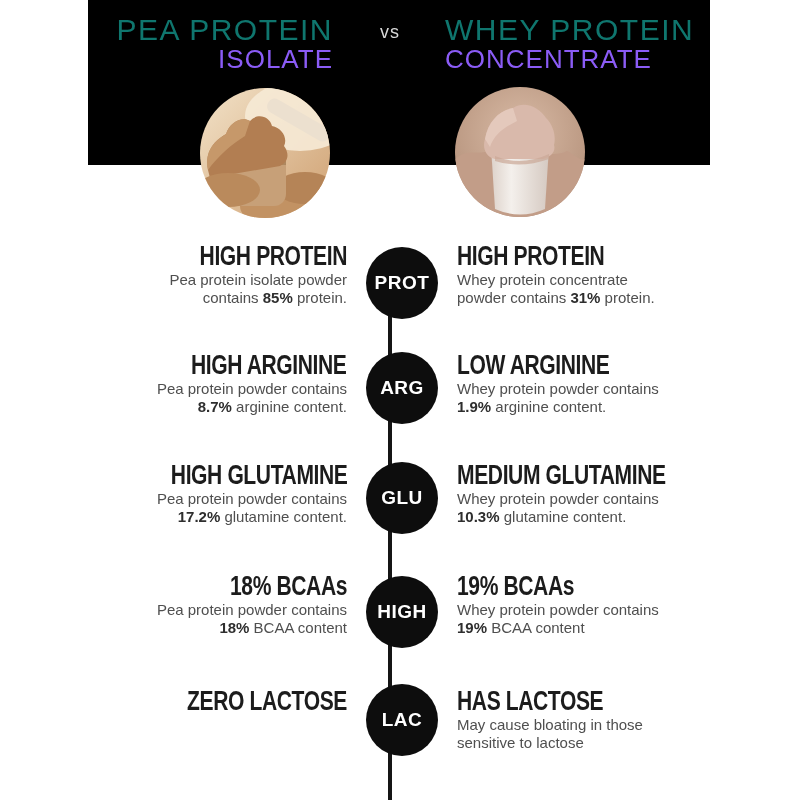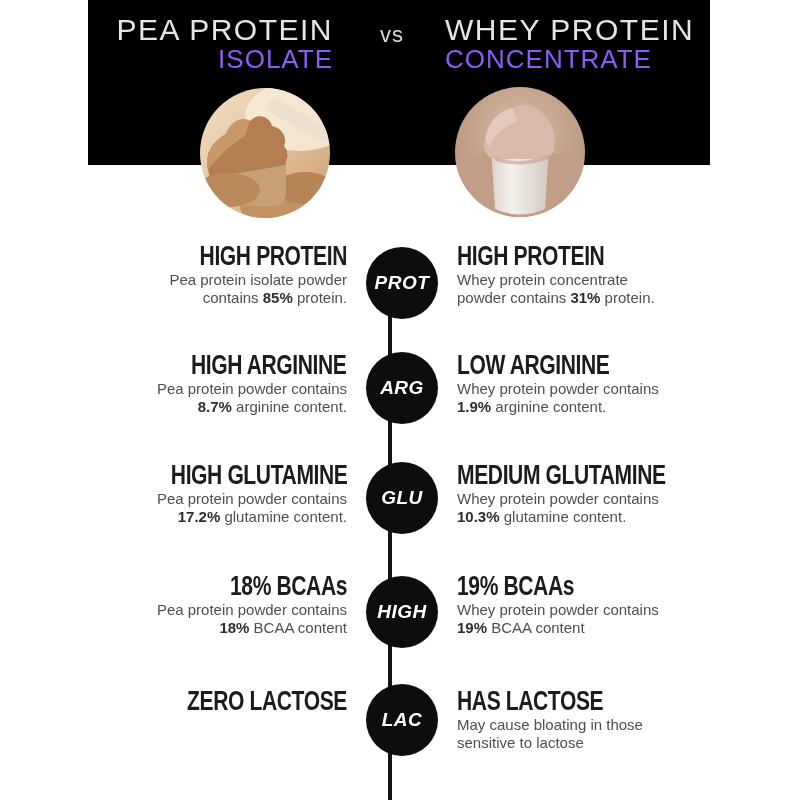--- a/index.html
+++ b/index.html
@@ -2,25 +2,25 @@
 <html><head>
 <meta charset="utf-8">
 <style>
   html,body{margin:0;padding:0;background:#ffffff;}
   .stage{
     position:relative;width:800px;height:800px;background:#ffffff;overflow:hidden;
     font-family:"Liberation Sans",sans-serif;
   }
   
   .header{position:absolute;left:88px;top:0;width:622px;height:165px;background:#000000;}
-  .h-title{font-size:30px;line-height:34px;letter-spacing:1.5px;color:#e5e5e5;white-space:nowrap;}
+  .h-title{font-size:30px;line-height:34px;letter-spacing:1.5px;color:#0f766e;white-space:nowrap;}
   .h-sub{font-size:26px;line-height:25px;letter-spacing:1px;color:#8b5cf6;white-space:nowrap;}
   .header-left{position:absolute;top:13px;right:377px;text-align:right;}
   .header-right{position:absolute;top:13px;left:357px;text-align:left;}
-  .header-vs{position:absolute;left:292px;top:22px;font-size:22px;letter-spacing:1px;color:#d9d9d9;}
+  .header-vs{position:absolute;left:292px;top:22px;font-size:18px;letter-spacing:1px;color:#d9d9d9;}
   
   .photo{position:absolute;width:130px;height:130px;z-index:3;}
   .photo-left{left:200px;top:88px;}
   .photo-right{left:455px;top:87px;}
   
   .timeline{position:absolute;left:388px;top:280px;width:4px;height:520px;background:#151515;z-index:0;}
   
   .row{position:absolute;left:12px;width:684px;height:100px;z-index:1;}
   .col{position:absolute;top:0;}
   .col-left{left:60px;width:275px;text-align:right;}
@@ -30,21 +30,21 @@
     letter-spacing:-0.5px;white-space:nowrap;
   }
   .col-left .rh{transform:scaleX(0.78);transform-origin:100% 50%;}
   .col-right .rh{transform:scaleX(0.78);transform-origin:0% 50%;}
   .rb{margin-top:2px;font-size:15px;line-height:17.5px;color:#4f4f4f;white-space:pre-line;}
   .rb b{font-weight:700;color:#2e2e2e;}
   .badge{
     position:absolute;left:354px;top:0;width:72px;height:72px;border-radius:50%;
     background:#0d0d0d;display:flex;align-items:center;justify-content:center;z-index:2;
   }
-  .badge-label{color:#ffffff;font-weight:700;font-size:19px;letter-spacing:0.5px;font-style:italic;}
+  .badge-label{color:#ffffff;font-weight:700;font-size:19px;letter-spacing:0.5px;}
 </style>
 </head>
 <body>
 
 <div class="stage">
 
   <div class="header">
     <div class="header-left">
       <div class="h-title">PEA PROTEIN</div>
       <div class="h-sub">ISOLATE</div>

